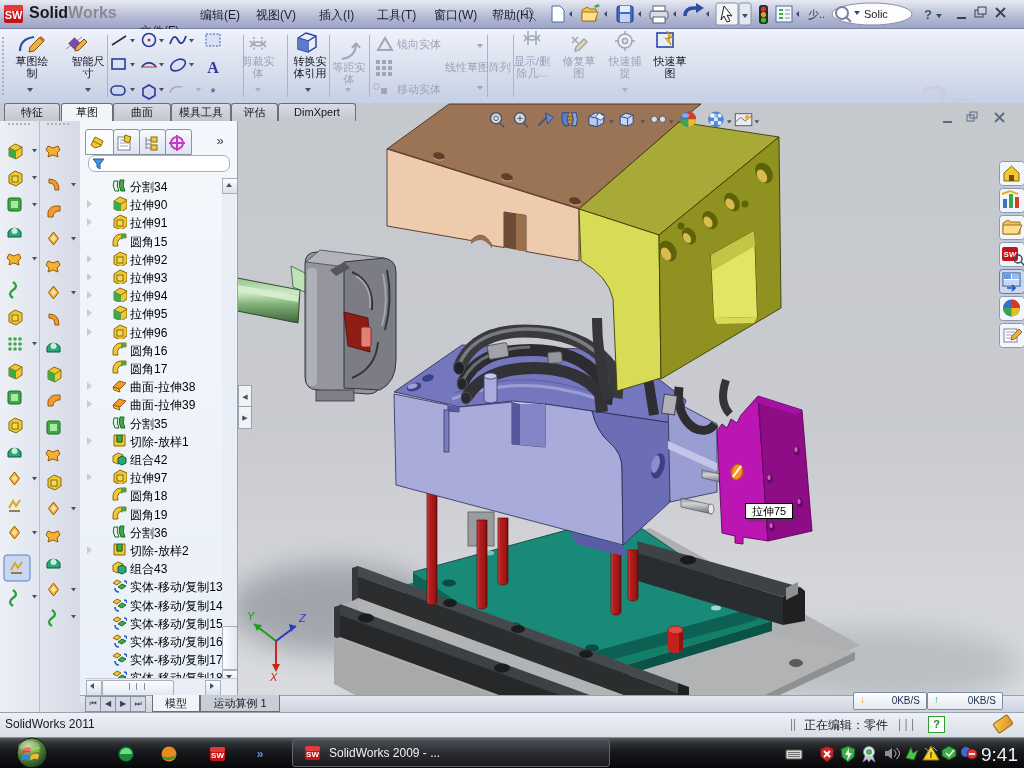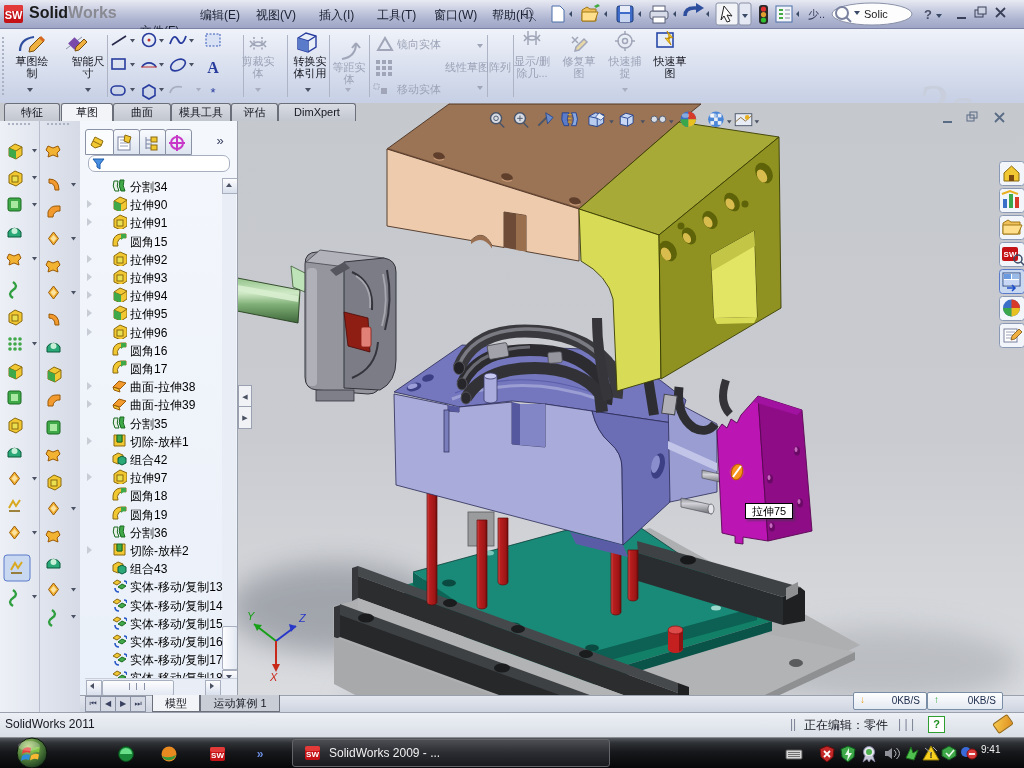--- a/index.html
+++ b/index.html
@@ -1117,14 +1117,14 @@
     <g transform="translate(160,1)">
         <path d="M7 0 l7 4 v6 l-7 4 -7 -4 v-6 z" fill="#3FA848" stroke="#145A20"></path>
         <path d="M4 7 l3 3 5 -6" stroke="#E8F8E8" stroke-width="1.6" fill="none"></path>
       </g>
     <g transform="translate(179,1)">
         <circle cx="5" cy="6" r="5" fill="#3A6AD8"></circle>
         <circle cx="11" cy="8" r="5" fill="#D83A3A" stroke="#8A1010"></circle>
         <path d="M8 8 h6" stroke="#FFF" stroke-width="1.8"></path>
       </g>
   </svg>
-  <div class="abs" style="left:981px;top:7px;font-size:10px;color:#F0F0F0;">9:41</div>
+  <div class="abs" style="left:981px;top:7px;font-size:19px;color:#F0F0F0;">9:41</div>
 </div>
 
 </body></html>

